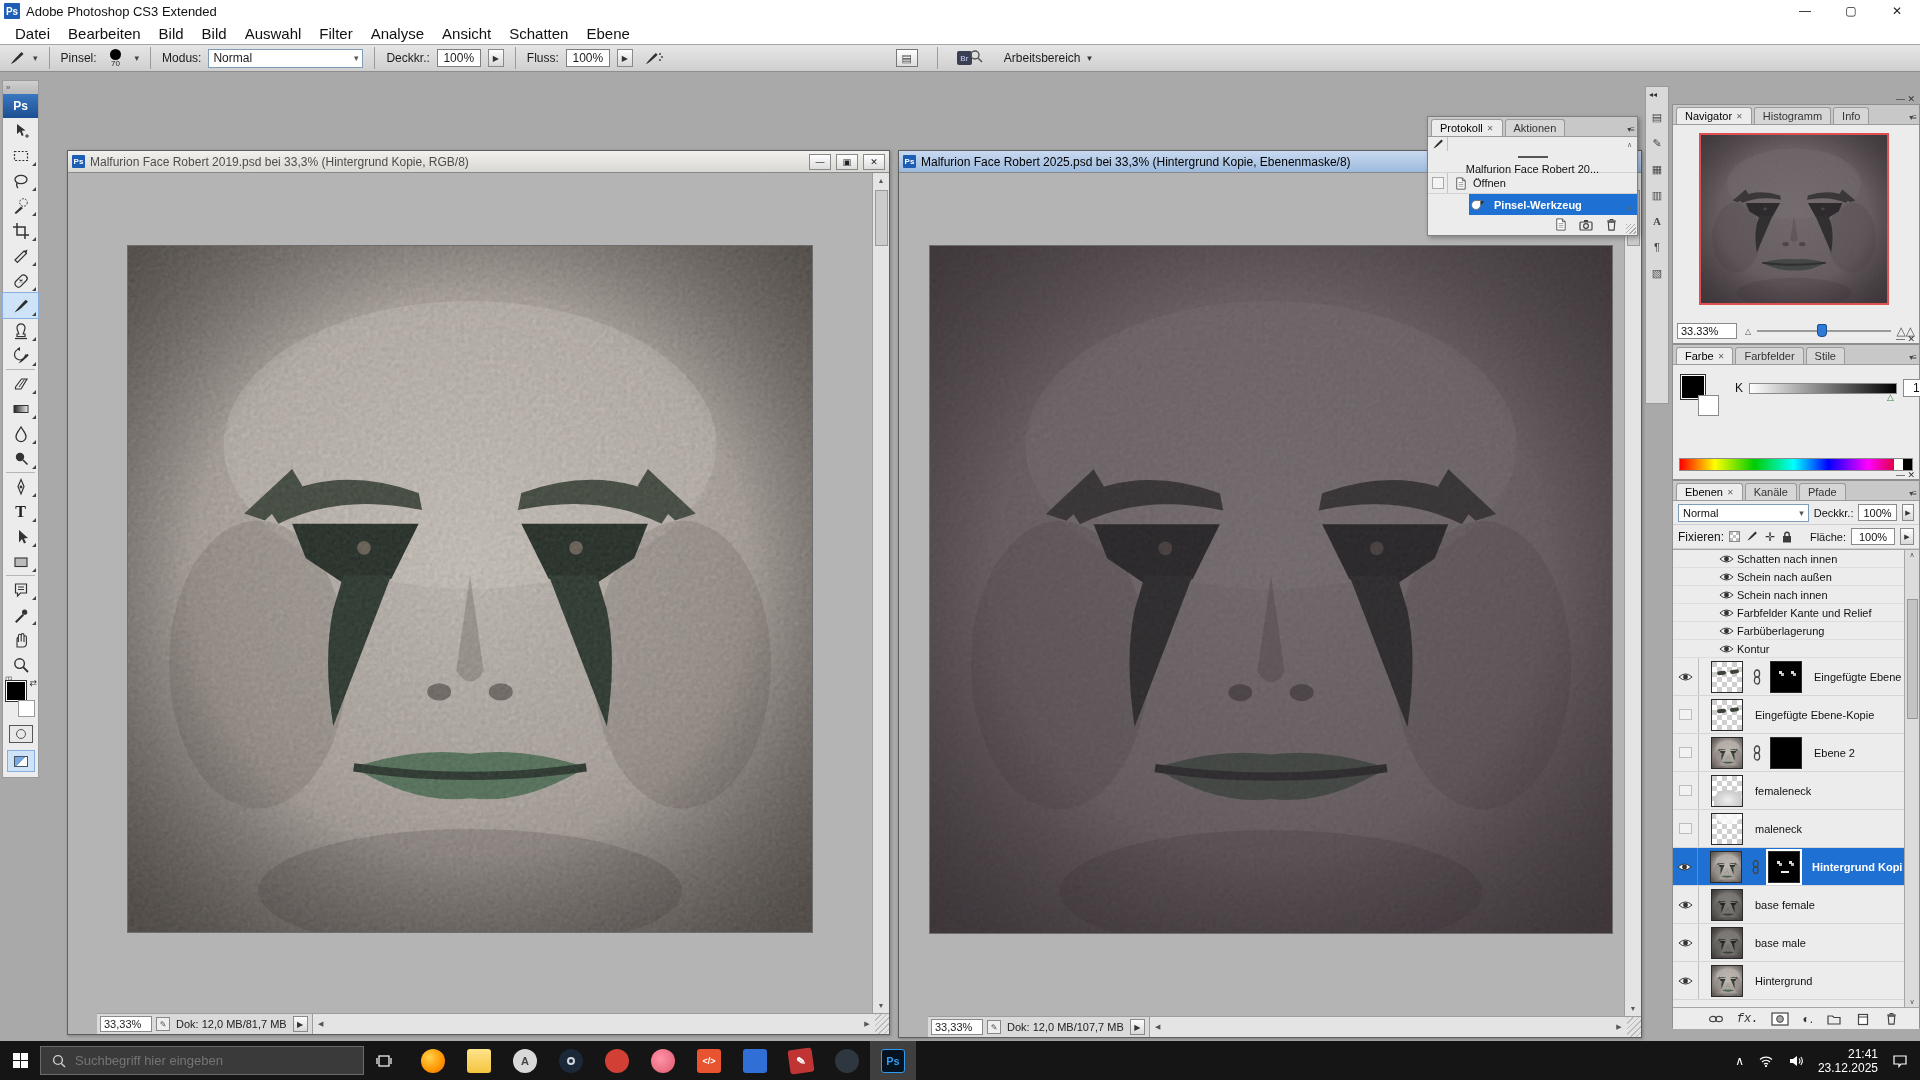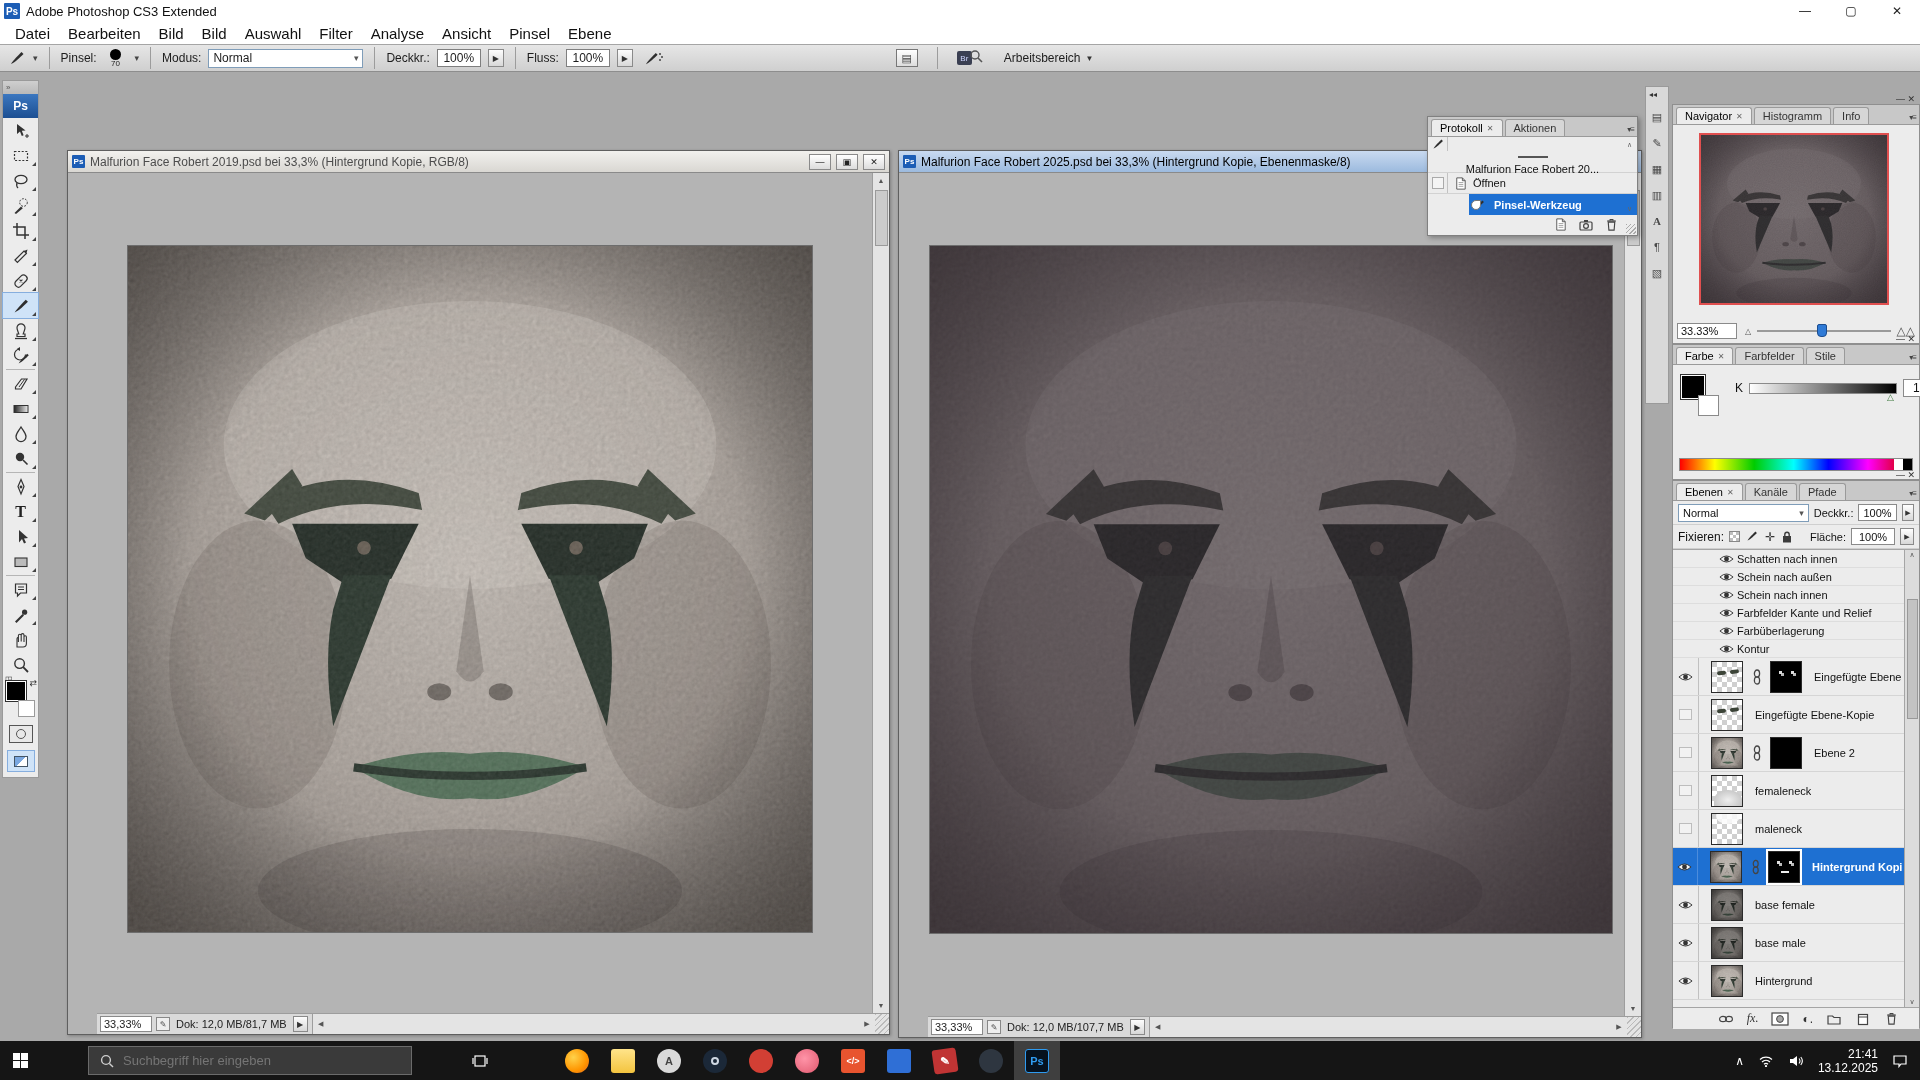--- a/index.html
+++ b/index.html
@@ -214,25 +214,25 @@
     box-shadow:12px 0 0 #ddd, 2px 2px 0 #bbb, 14px 2px 0 #bbb; }
   .maskmouth:after { content:""; position:absolute; left:12px; top:19px; width:8px; height:2px; background:#eee; }
   .lthumb.selmask { outline:2px solid #fff; }
   .chainico { margin-left:3px; }
   .lrowL.selected { background:#1e70d2; color:#fff; font-weight:bold; }
   .lrowL.selected .eyecol { border-right-color:#4c8cdc; }
   .lname { white-space:nowrap; overflow:hidden; margin-left:6px; }
   #layers-foot { height:22px; border-top:1px solid #a5a5a5; display:flex; align-items:center; justify-content:flex-end;
     gap:13px; padding-right:20px; background:#ececec; }
   #layers-foot .adj { font-size:12px; color:#333; }
-  #layers-foot .fx { font-style:italic; font-family:Liberation Serif, serif; font-size:12px; color:#333; }
+  #layers-foot .fx { font-style:italic; font-family:Liberation Mono, monospace; font-size:12px; color:#333; }
 
   
   #taskbar { position:absolute; left:0; top:1041px; width:1920px; height:39px; background:#151515;
-    display:flex; align-items:center; color:#ddd;gap:48px; }
+    display:flex; align-items:center; color:#ddd; }
   #start { width:40px; height:39px; display:flex; align-items:center; justify-content:center; }
   .winlogo { width:15px; height:15px; display:grid; grid-template-columns:7px 7px; grid-template-rows:7px 7px; gap:1px; }
   .winlogo i { background:#fdfdfd; }
   #tsearch { width:324px; height:29px; background:#3a3a3a; border:1px solid #6b6b6b; display:flex; align-items:center;
     gap:8px; padding-left:10px; }
   #tsearch input { background:transparent; border:none; outline:none; color:#cfcfcf; font-size:13px; width:250px;
     font-family:"Liberation Sans",sans-serif; }
   #taskview { width:40px; height:39px; display:flex; align-items:center; justify-content:center; }
   .tapps { display:flex; align-items:center; height:39px; margin-left:6px; }
   .tapp { width:46px; height:39px; display:flex; align-items:center; justify-content:center; position:relative; }
@@ -369,21 +369,21 @@
 
 <div id="menubar">
   <span>Datei</span>
   <span>Bearbeiten</span>
   <span>Bild</span>
   <span>Bild</span>
   <span>Auswahl</span>
   <span>Filter</span>
   <span>Analyse</span>
   <span>Ansicht</span>
-  <span>Pinsel</span>
+  <span>Schatten</span>
   <span>Ebene</span>
 </div>
 
 <div id="optionsbar">
   <span class="toolicon-sm">
     <svg class="icon" width="18" height="18">
         <use href="#i-brush" width="16" height="16" x="1" y="1"></use>
       </svg>
     </span>
   <span style="font-size:9px;color:#444">▾</span>
@@ -1127,19 +1127,19 @@
   <div id="tray">
     <span class="trayico">∧</span>
     <svg class="icon trayico" width="16" height="12">
         <use href="#i-wifi"></use>
       </svg>
     <svg class="icon trayico" width="16" height="14">
         <use href="#i-speaker"></use>
       </svg>
     <div id="trayclock">
       <div>21:41</div>
-      <div>13.12.2025</div>
+      <div>23.12.2025</div>
     </div>
     <svg class="icon trayico" width="16" height="14">
         <use href="#i-chat"></use>
       </svg>
   </div>
 </div>
 
 </body></html>

